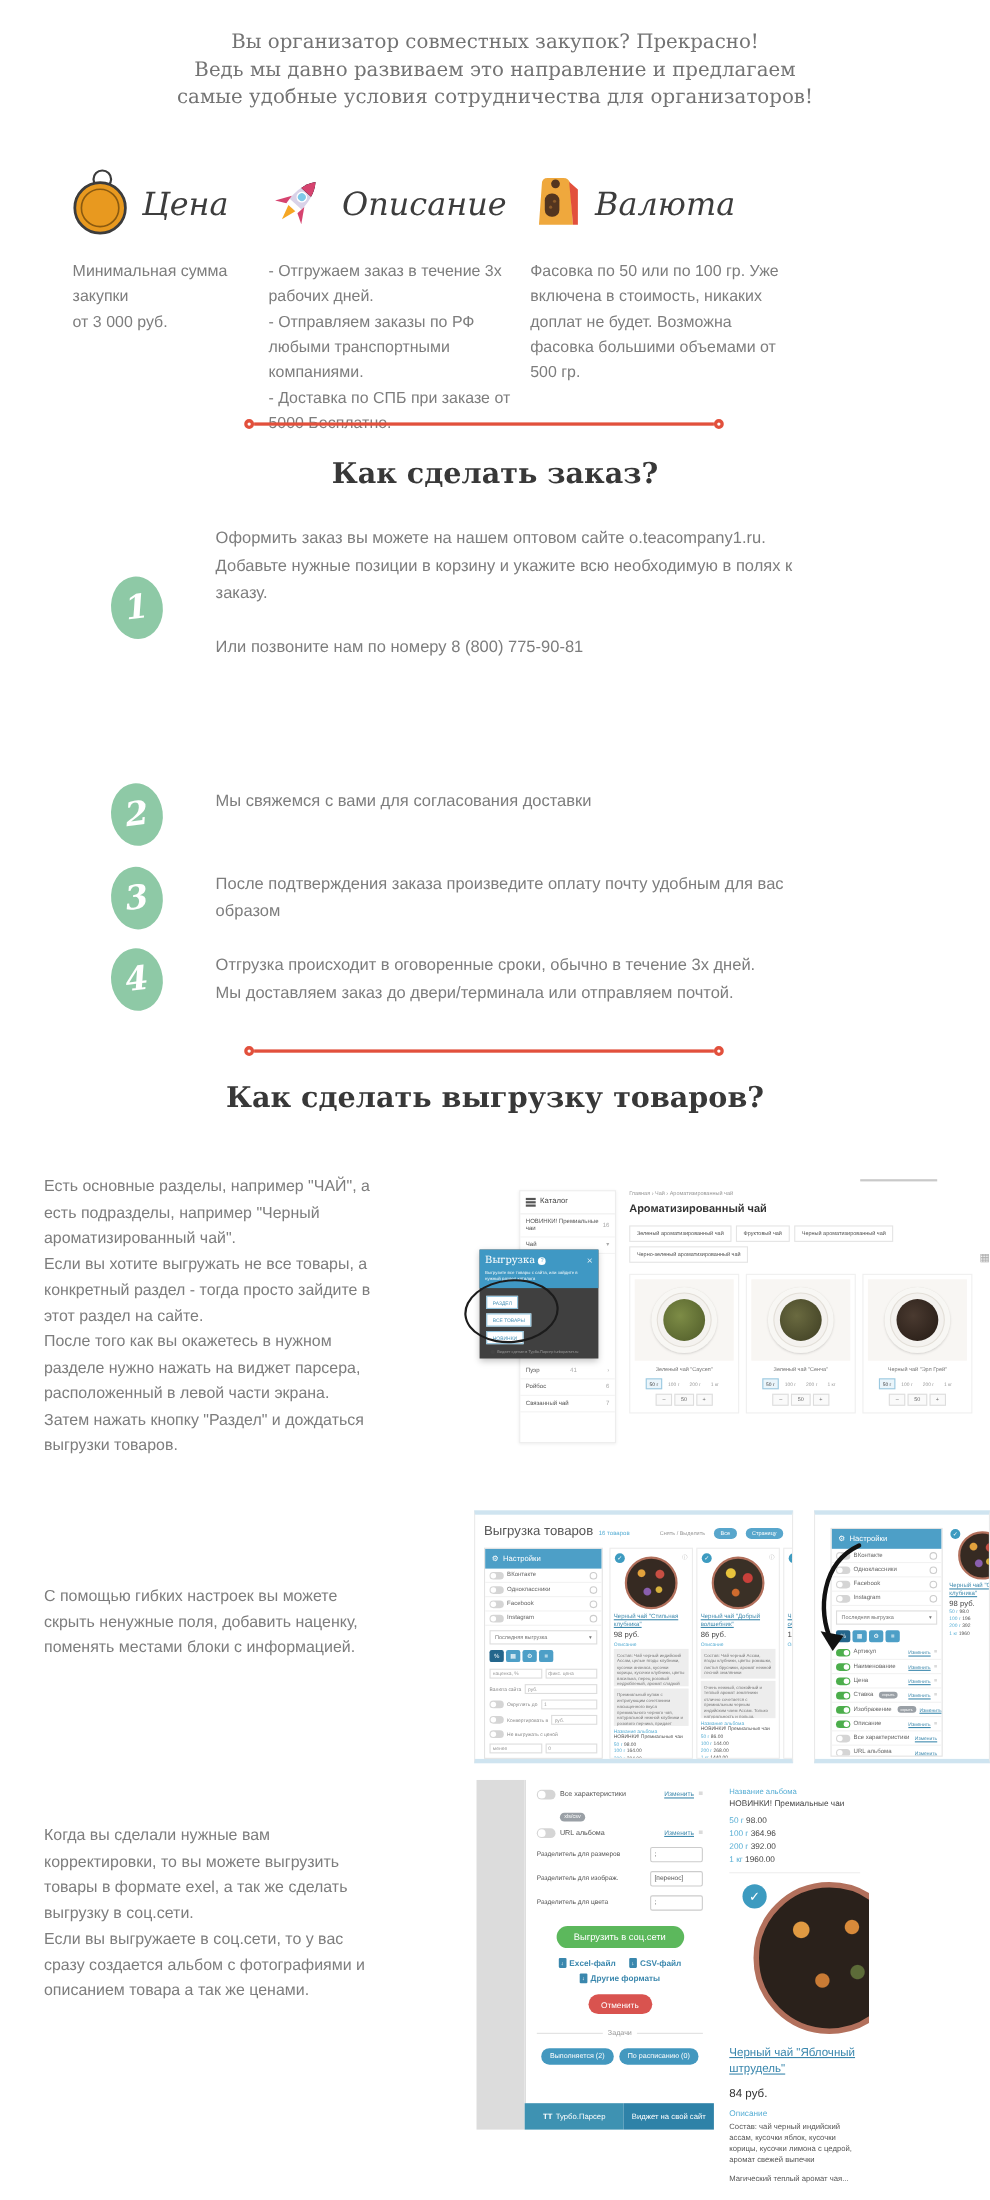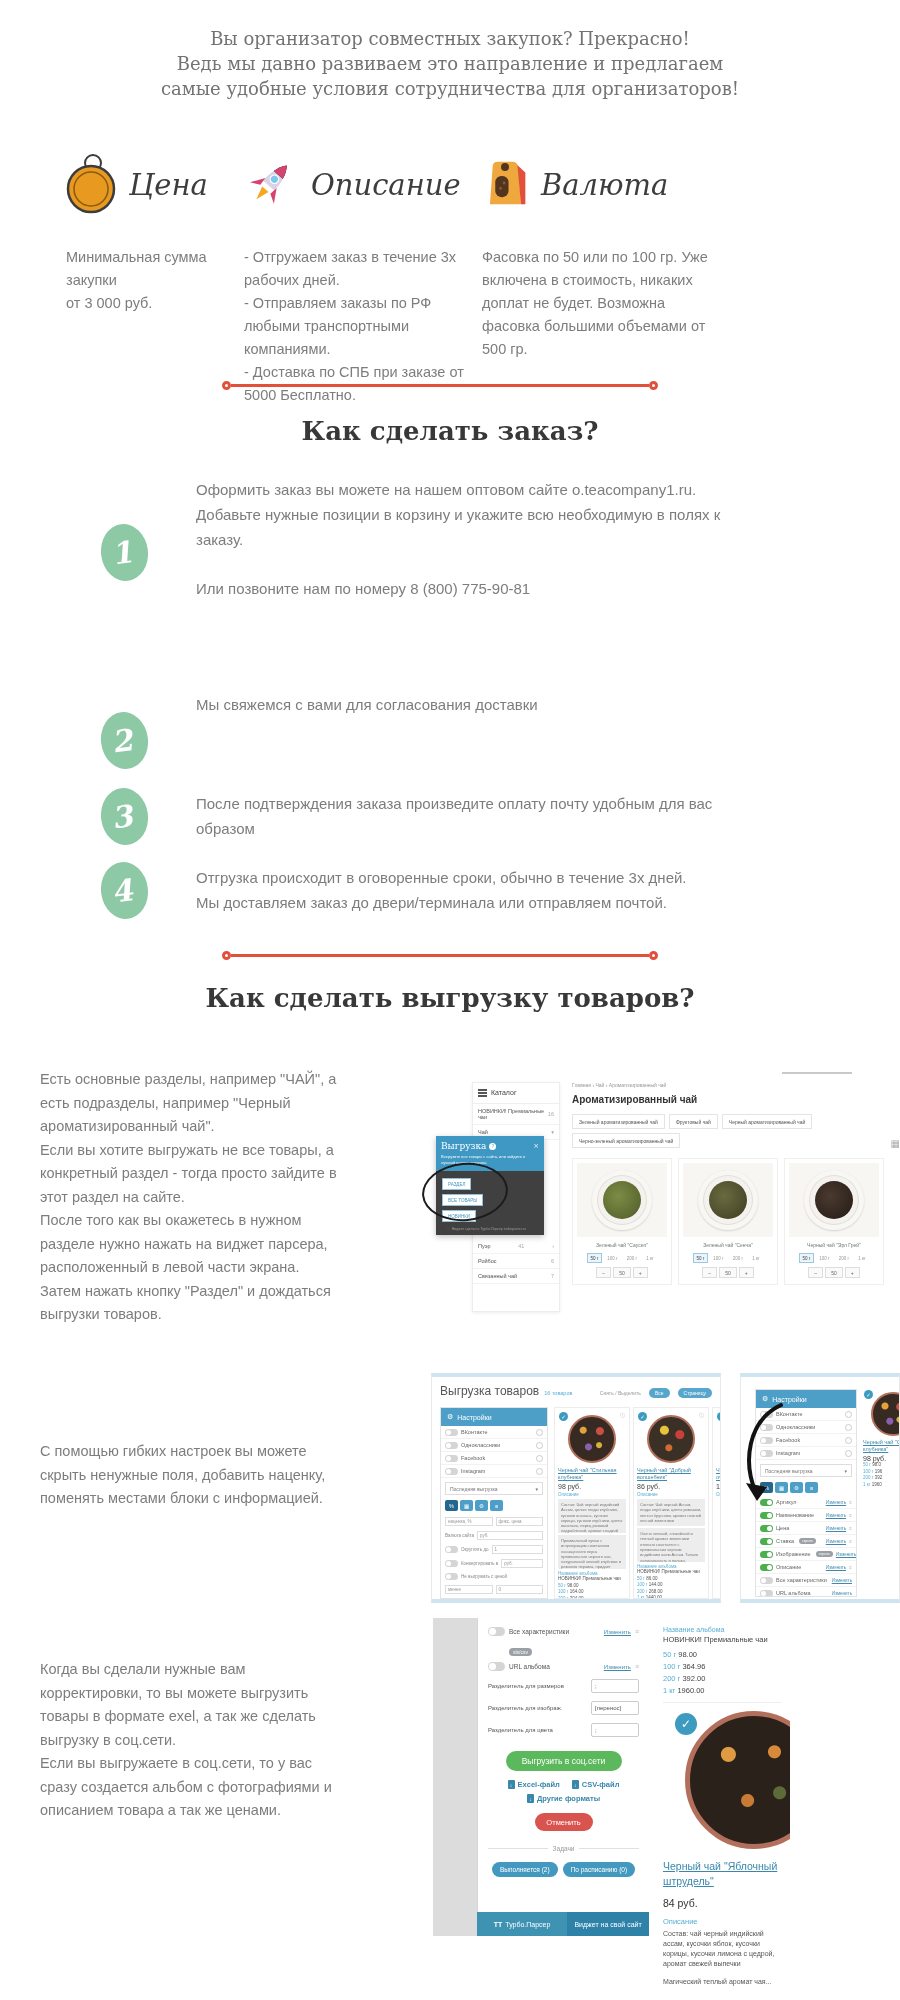--- a/index.html
+++ b/index.html
@@ -10,21 +10,21 @@
 
   
   .intro { top:26px; left:0; right:0; text-align:center;
            font-family:"DejaVu Serif","Liberation Serif",serif;
            font-size:18px; line-height:25px; color:#737373; }
 
   
   .feat-head { display:flex; align-items:center; gap:13px; height:74px; }
   .feat-title { font-family:"DejaVu Serif","Liberation Serif",serif; font-style:italic;
                 font-size:29px; color:#3d3d3d; }
-  .feat-text { margin-top:24px; font-size:14.5px; line-height:23px; color:#7d7d7d; }
+  .feat-text { margin-top:14px; font-size:14.5px; line-height:23px; color:#7d7d7d; }
 
   
   .divider { display:flex; align-items:center; width:436px; }
   .divider .ring { width:9px; height:9px; border:3px solid #e2503c; border-radius:50%; background:#fff; }
   .divider .bar { flex:1; height:3px; background:#e2503c; }
   .sec-title { left:0; right:0; text-align:center;
                font-family:"DejaVu Serif","Liberation Serif",serif; font-weight:bold;
                font-size:26px; color:#383838; }
 
   
@@ -250,21 +250,21 @@
 
 <div class="abs sec-title" style="top:416px;">Как сделать заказ?</div>
 
 <div class="abs badge" style="left:101px; top:524px;">1</div>
 <div class="abs step-text" style="left:196px; top:477px;">
   <div class="p">Оформить заказ вы можете на нашем оптовом сайте o.teacompany1.ru. Добавьте нужные позиции в корзину и укажите всю необходимую в полях к заказу.</div>
   <div class="p">Или позвоните нам по номеру 8 (800) 775-90-81</div>
 </div>
 
 <div class="abs badge" style="left:101px; top:712px;">2</div>
-<div class="abs step-text" style="left:196px; top:692px;">Мы свяжемся с вами для согласования доставки</div>
+<div class="abs step-text" style="left:196px; top:716px;">Мы свяжемся с вами для согласования доставки</div>
 
 <div class="abs badge" style="left:101px; top:788px;">3</div>
 <div class="abs step-text" style="left:196px; top:791px;">После подтверждения заказа произведите оплату почту удобным для вас образом</div>
 
 <div class="abs badge" style="left:101px; top:862px;">4</div>
 <div class="abs step-text pre" style="left:196px; top:865px;">Отгрузка происходит в оговоренные сроки, обычно в течение 3х дней.
 Мы доставляем заказ до двери/терминала или отправляем почтой.</div>
 
 <div class="abs divider" style="left:222px; top:951px;">
   <span class="ring"></span>

